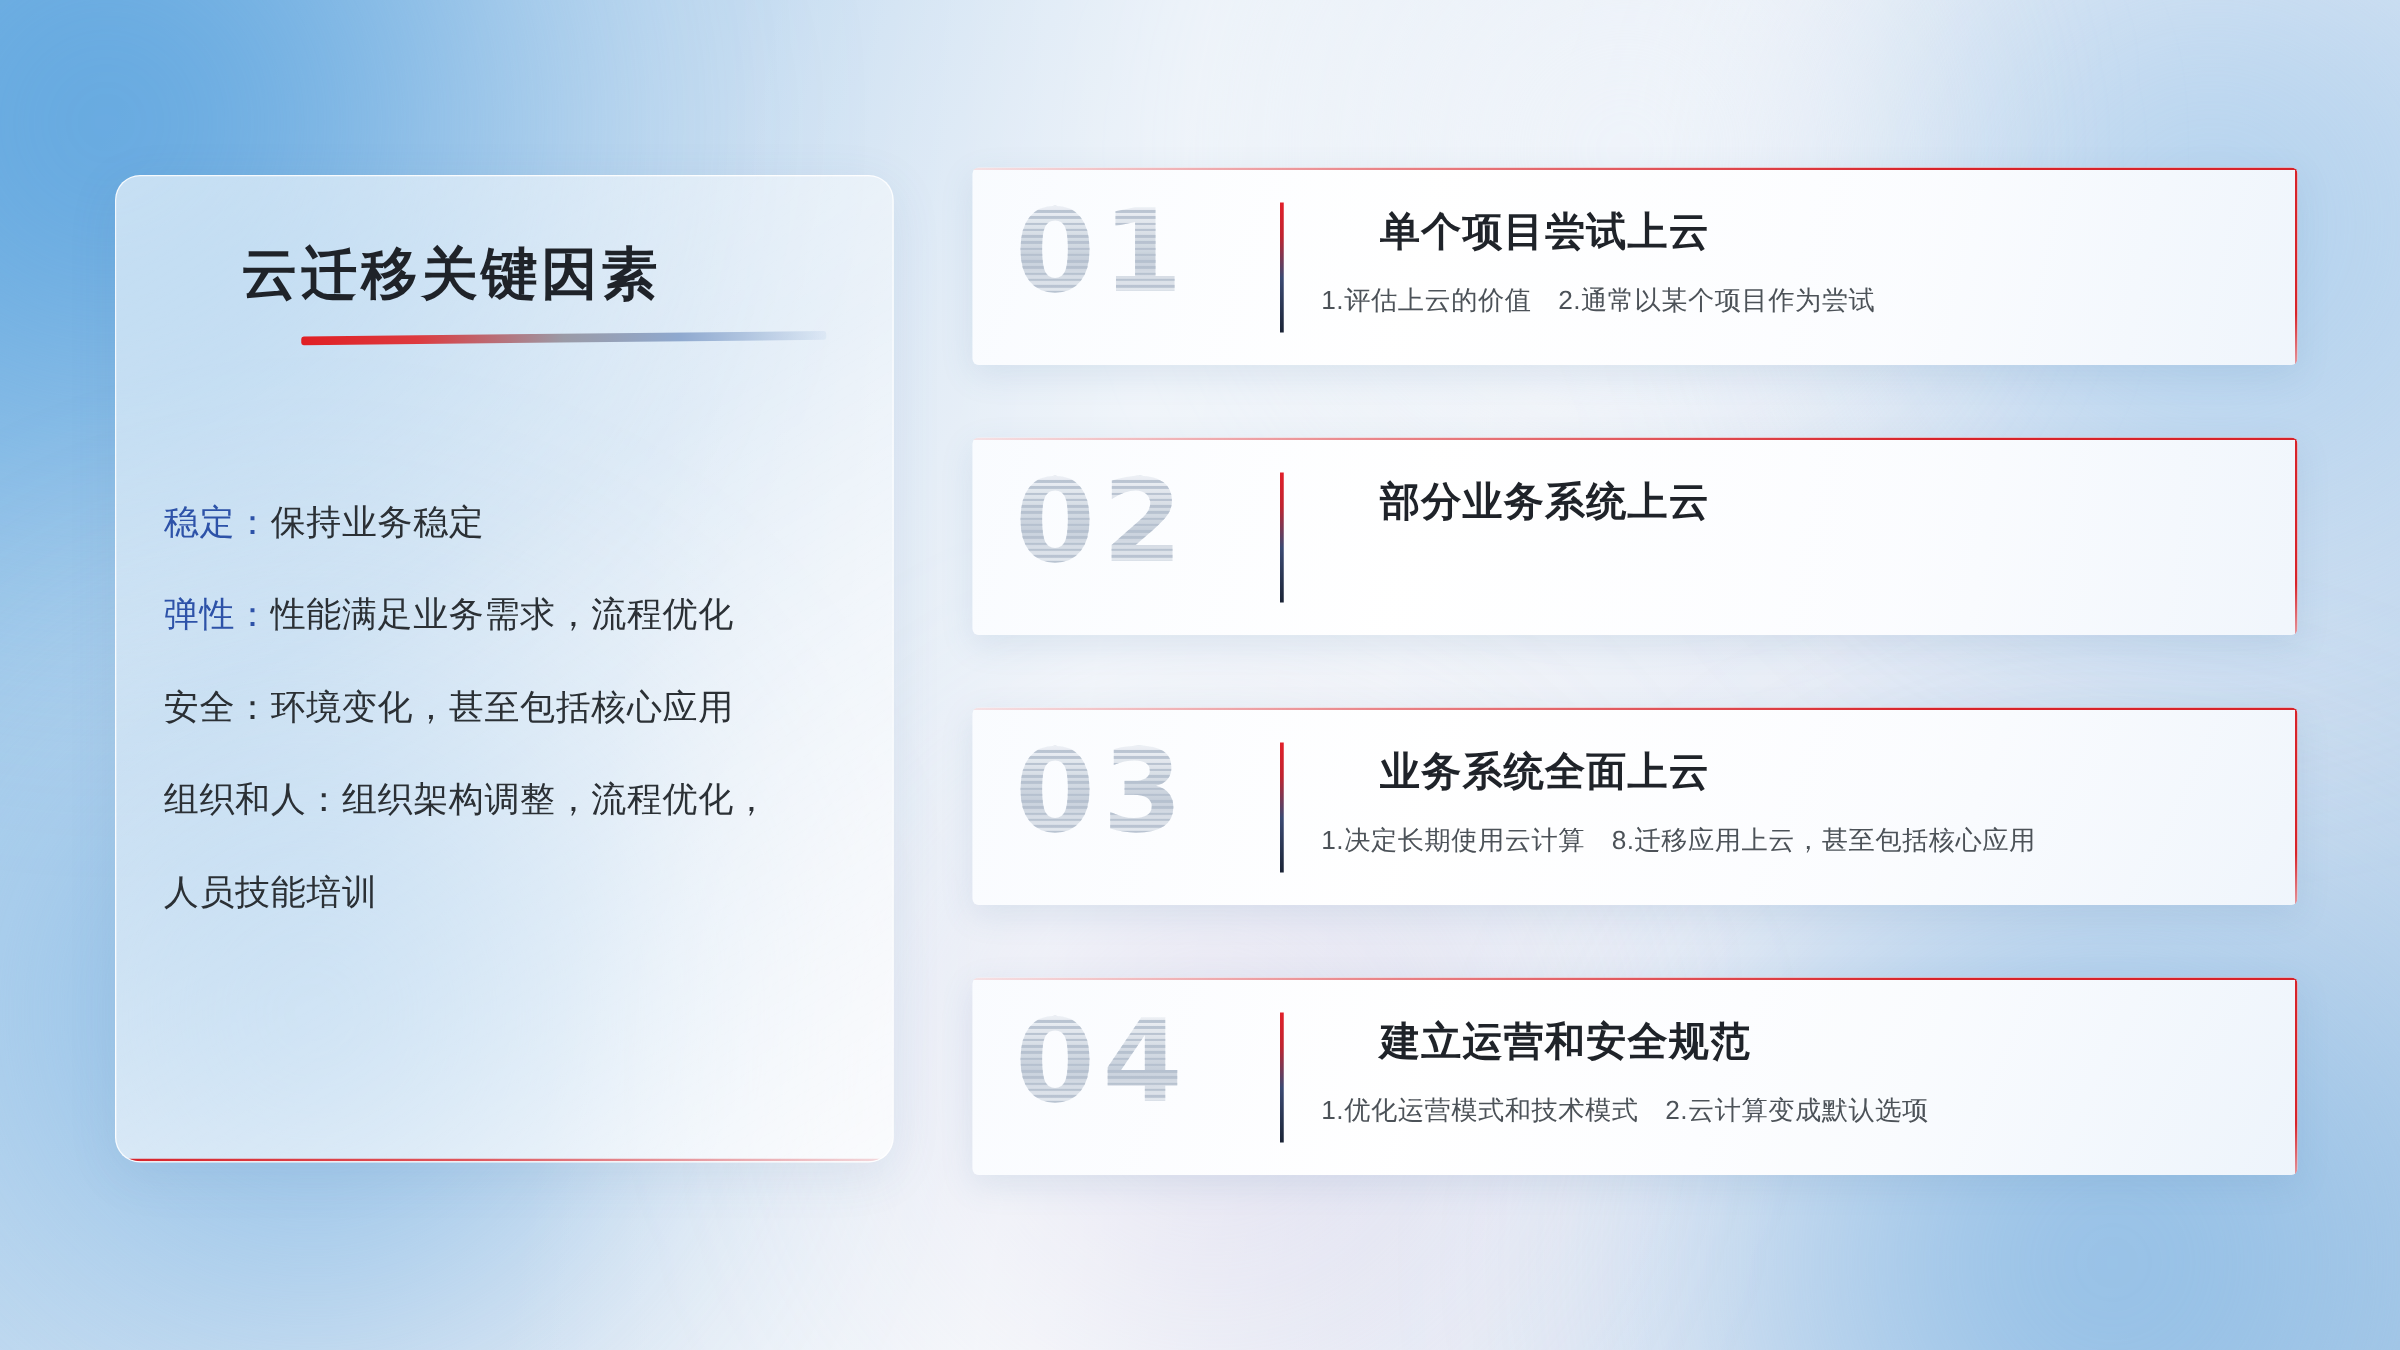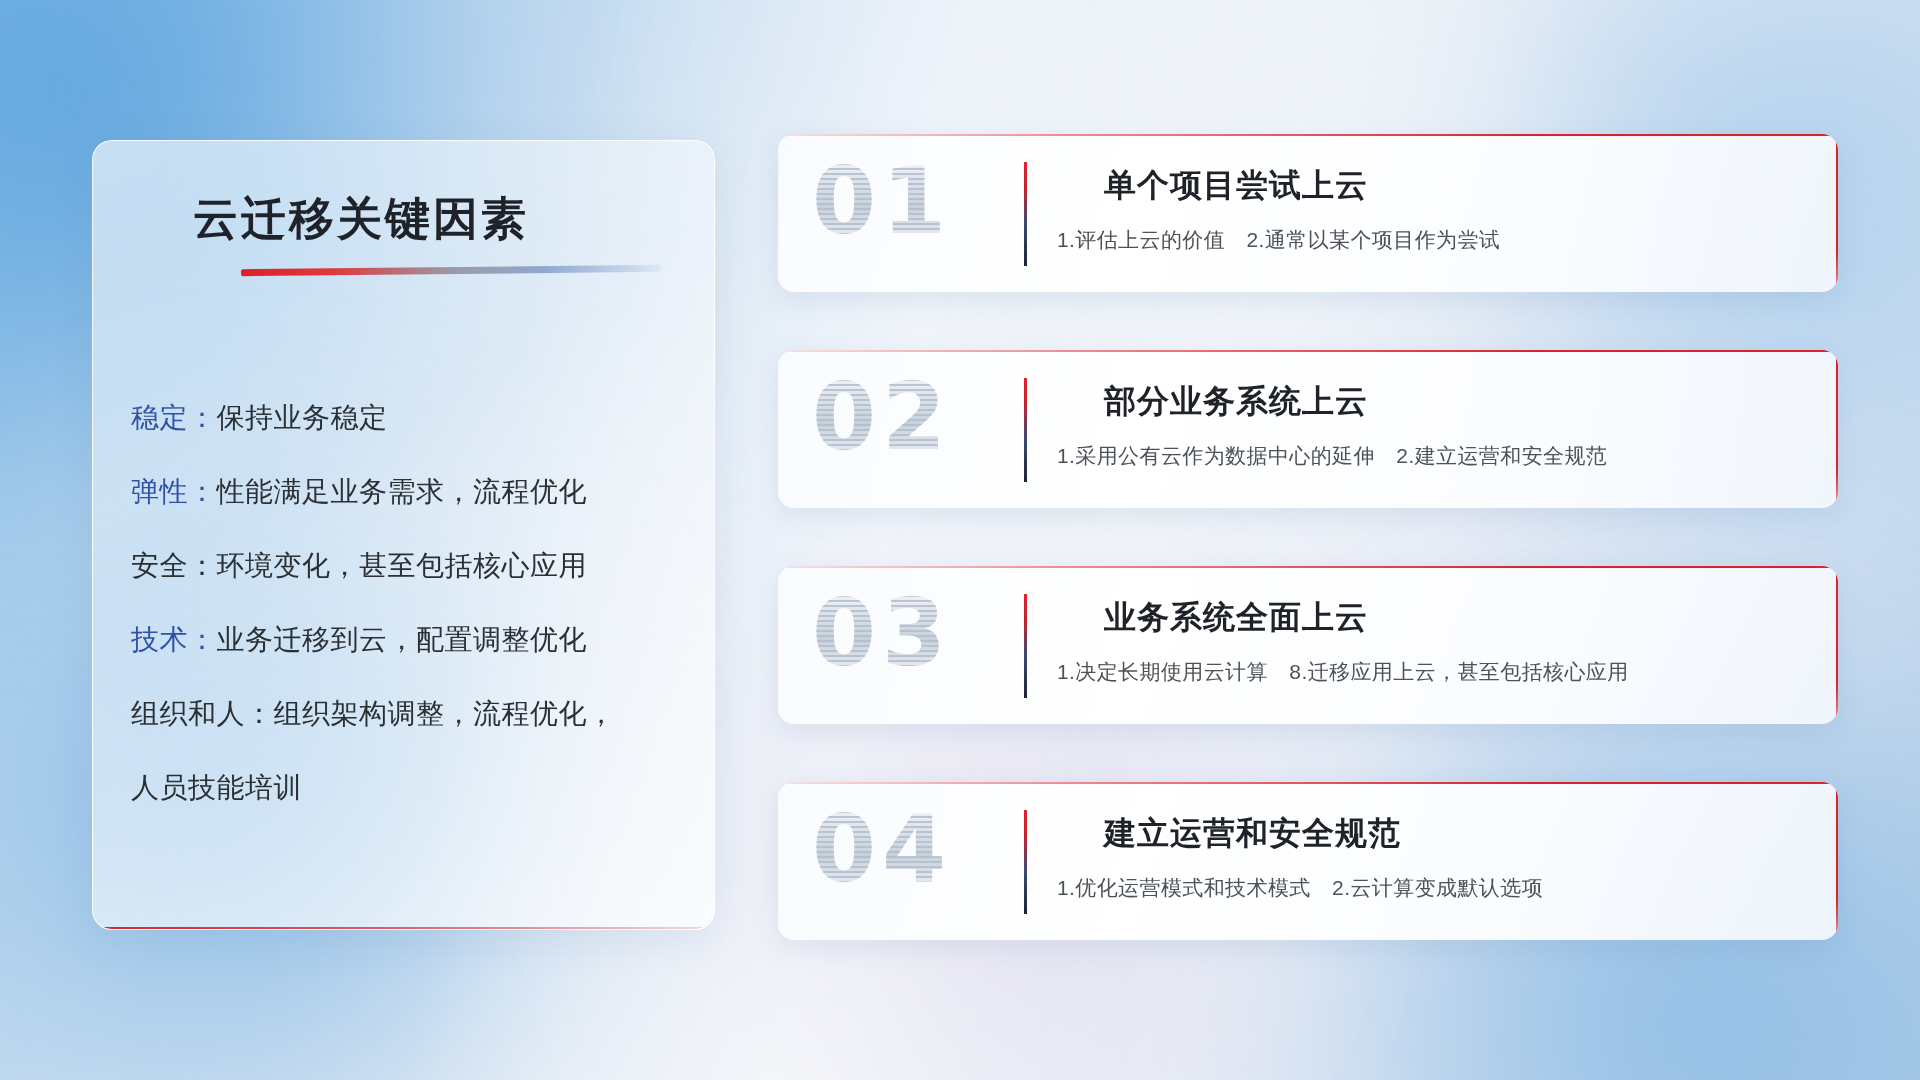--- a/index.html
+++ b/index.html
@@ -64,21 +64,21 @@
     font-size:28px; line-height:74px; color:#2b3035; white-space:nowrap;
     letter-spacing:.5px;
   }
   .factor-key{ color:#2d52a8; }
   .factor-key.plain{ color:#2b3035; }
 
   
   #cards{ position:absolute; left:778px; top:134px; width:1060px; }
   .card{
     position:relative; height:158px; margin-bottom:58px;
-    border-radius:16px;
+    border-radius:5px;
     background:linear-gradient(106deg, rgba(250,252,255,.94) 0%, rgba(255,255,255,.99) 34%, rgba(252,253,255,.96) 70%, rgba(244,248,253,.92) 100%);
     box-shadow:0 8px 26px rgba(80,120,170,.13);
     overflow:hidden;
     padding-left:40px;
   }
   .card::before{
     content:""; position:absolute; left:0; top:0; width:100%; height:2px;
     background:linear-gradient(90deg, rgba(216,35,42,.12) 0%, rgba(216,35,42,.55) 30%, #d8232a 72%, #d8232a 100%);
   }
   .card::after{
@@ -130,38 +130,36 @@
   <div class="bg-sheen"></div>
 </div>
 
 <div id="left-panel">
   <div class="panel-title">云迁移关键因素</div>
   <div class="title-rule"></div>
   <div class="factor-list" id="factor-list">
       <div class="factor-row"><span class="factor-key">稳定：</span><span class="factor-text">保持业务稳定</span></div>
       <div class="factor-row"><span class="factor-key">弹性：</span><span class="factor-text">性能满足业务需求，流程优化</span></div>
       <div class="factor-row"><span class="factor-key plain">安全：</span><span class="factor-text">环境变化，甚至包括核心应用</span></div>
-      <div class="factor-row"><span class="factor-key">技术：</span><span class="factor-text">业务迁移到云，配置调整优化</span></div>
       <div class="factor-row"><span class="factor-key plain">组织和人：</span><span class="factor-text">组织架构调整，流程优化，</span></div>
       <div class="factor-row"><span class="factor-key plain"></span><span class="factor-text">人员技能培训</span></div>
     </div>
 </div>
 
 <div id="cards">
     <div class="card">
       <div class="card-num">01</div>
       <div class="card-divider"></div>
       <div class="card-title">单个项目尝试上云</div>
       <div class="card-sub">1.评估上云的价值　2.通常以某个项目作为尝试</div>
     </div>
     <div class="card">
       <div class="card-num">02</div>
       <div class="card-divider"></div>
       <div class="card-title">部分业务系统上云</div>
-      <div class="card-sub">1.采用公有云作为数据中心的延伸　2.建立运营和安全规范</div>
     </div>
     <div class="card">
       <div class="card-num">03</div>
       <div class="card-divider"></div>
       <div class="card-title">业务系统全面上云</div>
       <div class="card-sub">1.决定长期使用云计算　8.迁移应用上云，甚至包括核心应用</div>
     </div>
     <div class="card">
       <div class="card-num">04</div>
       <div class="card-divider"></div>

